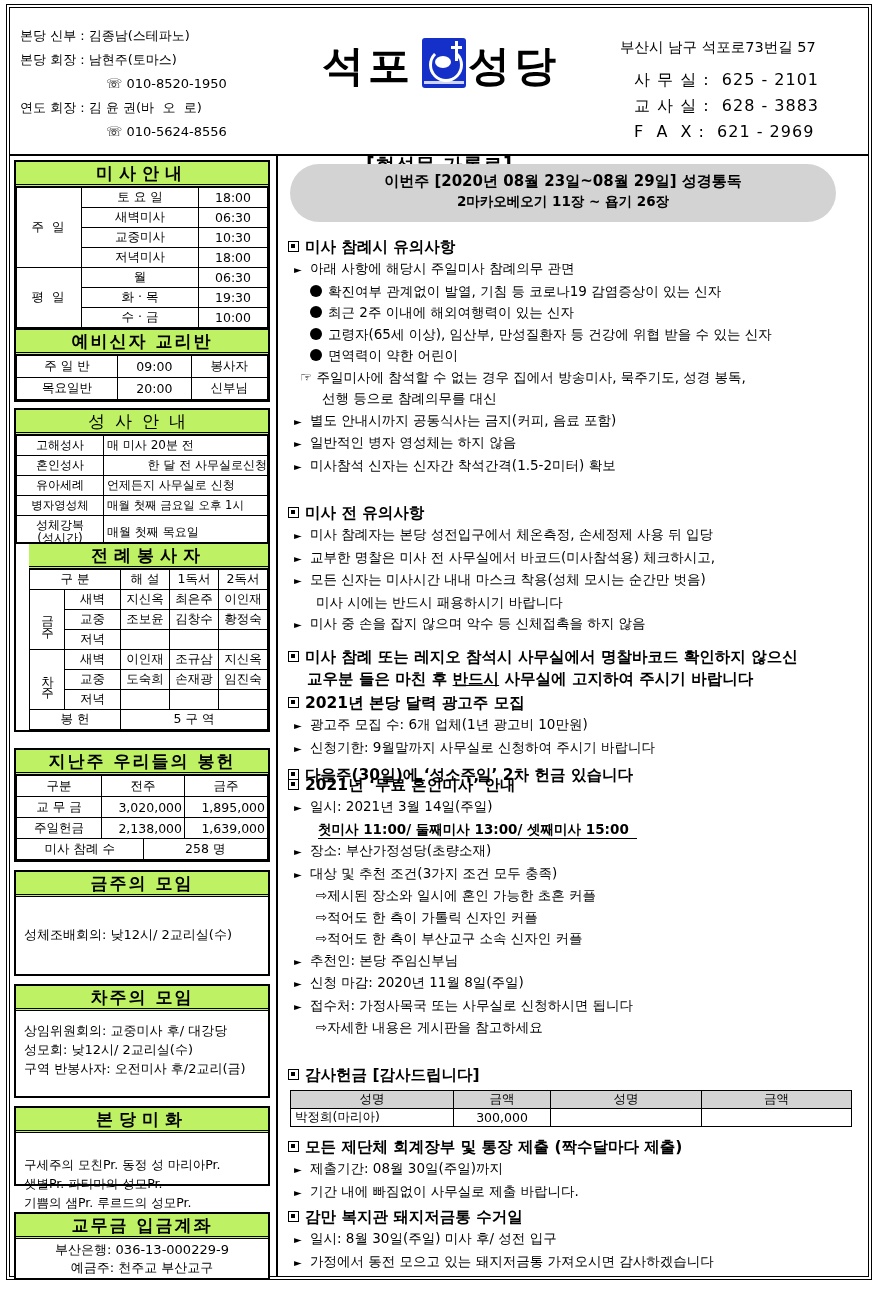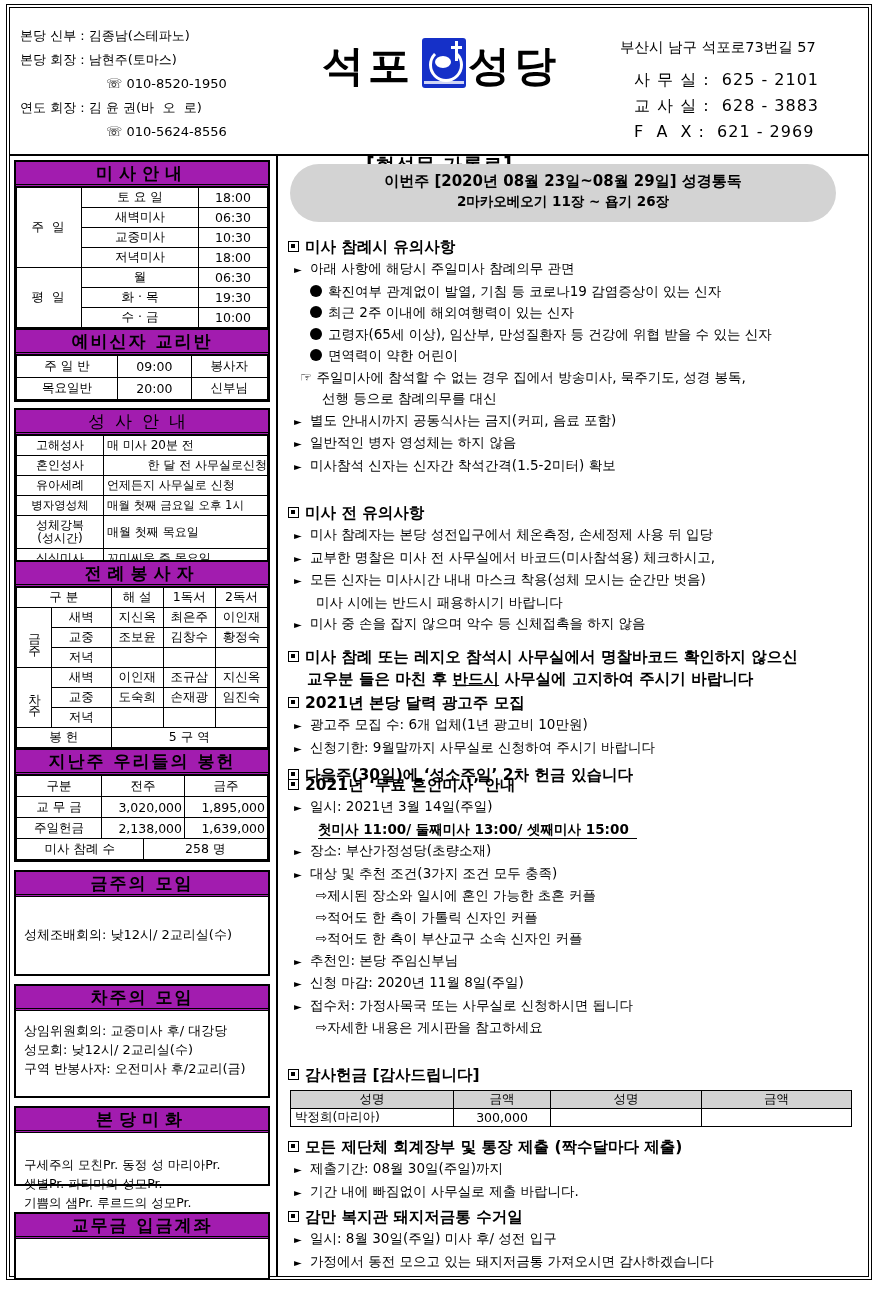--- a/index.html
+++ b/index.html
@@ -18,21 +18,21 @@
   .logo .cross-h { position: absolute; left: 29px; top: 8px; width: 11px; height: 3px; background: #fff; }
   .logo .inner { position: absolute; left: 13px; top: 18px; width: 16px; height: 12px; background: #fff; border-radius: 50%; }
   .logo .cap { position: absolute; left: 2px; top: 43px; width: 40px; height: 3px; background: #fff; opacity: 0.8; }
   .subtitle { position: absolute; left: 356px; top: 100px; font-size: 19px; font-weight: bold; letter-spacing: 1px; margin-top: 44px; }
   .hdr-right { position: absolute; left: 610px; top: 30px; font-size: 15.5px; }
   .hdr-right .addr { font-size: 14.5px; }
   .hdr-right .tel { position: absolute; left: 14px; font-size: 16px; white-space: pre; letter-spacing: 1px; }
 
   .left-col { position: absolute; left: 0; top: 146px; width: 266px; height: 1122px; border-right: 2px solid #000; }
   .box { position: absolute; left: 4px; width: 256px; border: 2.5px solid #000; box-sizing: border-box; background: #fff; }
-  .box-title { background: #a21caf; text-align: center; font-weight: bold; font-size: 17px; border-bottom: 3px double #000; letter-spacing: 6px; height: 22px; line-height: 22px; }
+  .box-title { background: #bef264; text-align: center; font-weight: bold; font-size: 17px; border-bottom: 3px double #000; letter-spacing: 6px; height: 22px; line-height: 22px; }
   .box-title.thin { font-weight: normal; letter-spacing: 10px; }
   table.grid { border-collapse: collapse; width: 100%; font-size: 12.5px; }
   table.grid td { border: 1px solid #000; text-align: center; padding: 0; height: 19px; }
   .box-body { font-size: 13px; padding: 4px 8px; line-height: 19px; }
 
   .right-col { position: absolute; left: 268px; top: 146px; width: 590px; }
   .pill { position: absolute; left: 12px; top: 10px; width: 546px; height: 58px; background: #d3d3d3; border-radius: 30px; text-align: center; }
   .pill .l1 { font-weight: bold; font-size: 15px; margin-top: 8px; }
   .pill .l2 { font-size: 13.5px; font-weight: bold; margin-top: 2px; }
   .sec { position: absolute; left: 10px; width: 570px; }
@@ -168,21 +168,21 @@
               <td style="text-align:left;padding-left:3px">매월 첫째 목요일</td>
             </tr>
         <tr>
               <td style="height:17px">신심미사</td>
               <td style="text-align:left;padding-left:3px">꼬미씨움 주 목요일</td>
             </tr>
       </tbody>
         </table>
     </div>
 
-    <div class="box" style="top:406px;">
+    <div class="box" style="top:388px;padding-left:13px;">
       <div class="box-title">전례봉사자</div>
       <table class="grid">
         <tbody>
             <tr>
           <td colspan="2" style="width:78px">구  분</td>
           <td>해  설</td>
               <td>1독서</td>
               <td>2독서</td>
         </tr>
         <tr>
@@ -278,20 +278,24 @@
       <div class="box-title">본당미화</div>
       <div class="box-body" style="padding-top:22px;font-size:12.5px;">
         <div>구세주의 모친Pr. 동정 성 마리아Pr.</div>
         <div>샛별Pr. 파티마의 성모Pr.</div>
         <div>기쁨의 샘Pr. 루르드의 성모Pr.</div>
       </div>
     </div>
 
     <div class="box" style="top:1058px;height:68px;">
       <div class="box-title" style="letter-spacing:2px;">교무금 입금계좌</div>
+      <div class="box-body" style="text-align:center;padding-top:2px;line-height:18px;">
+        <div>부산은행: 036-13-000229-9</div>
+        <div>예금주: 천주교 부산교구</div>
+      </div>
     </div>
   </div>
 
   <div class="right-col">
     <div class="pill">
       <div class="l1">이번주 [2020년 08월 23일~08월 29일] 성경통독</div>
       <div class="l2">2마카오베오기 11장 ~ 욥기 26장</div>
     </div>
 
     <div class="sec" style="top:82px;">

